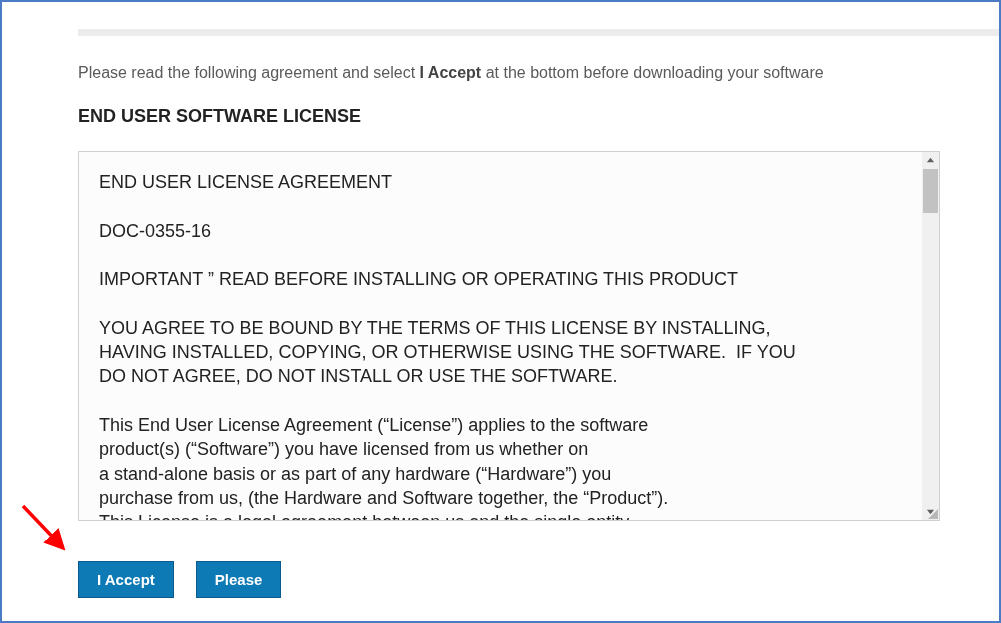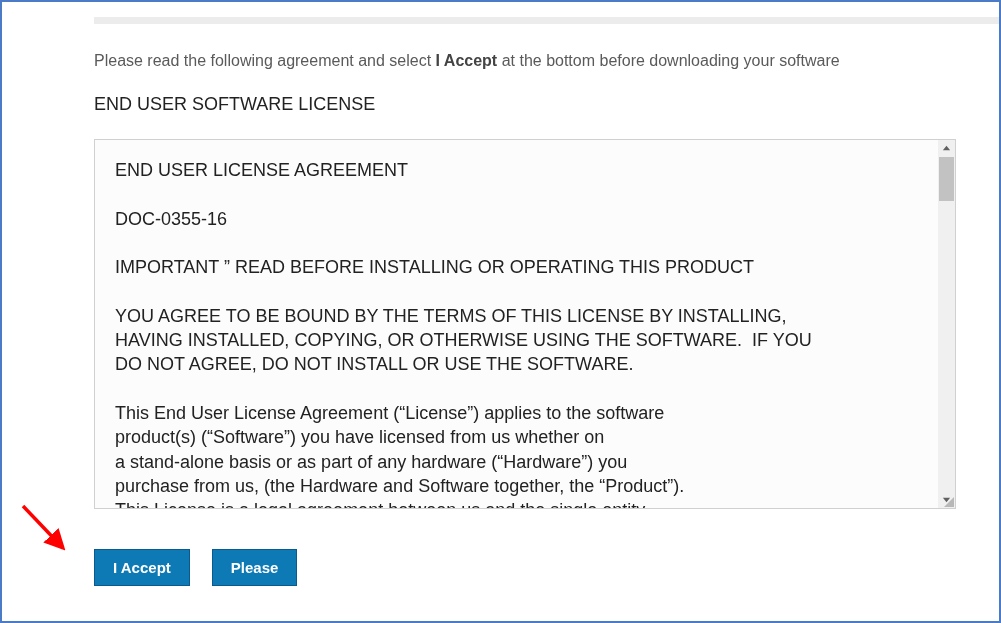--- a/index.html
+++ b/index.html
@@ -10,22 +10,21 @@
     body {
       font-family: Arial, Helvetica, sans-serif;
       background: white;
       width: 1001px;
       height: 623px;
       border: 2px solid #4a7bc4;
       position: relative;
       overflow: hidden;
     }
     .content-wrapper {
-      padding: 15px 0 0 76px;
-      margin-left: 16px;
+      padding: 27px 0 0 76px;
     }
     .top-divider {
       height: 7px;
       background: #ececec;
       width: 922px;
       margin-bottom: 28px;
     }
     .instruction-text {
       color: #5a5a5a;
       font-size: 16px;
@@ -35,21 +34,21 @@
     .instruction-text .inline-text {
       display: inline;
     }
     .instruction-text .bold-text {
       display: inline;
       font-weight: bold;
       color: #444;
     }
     .heading {
       font-size: 18px;
-      font-weight: normal;
+      font-weight: bold;
       color: #222;
       margin-bottom: 24px;
     }
     .license-box-wrapper {
       position: relative;
       width: 862px;
     }
     .license-box {
       width: 862px;
       height: 370px;

